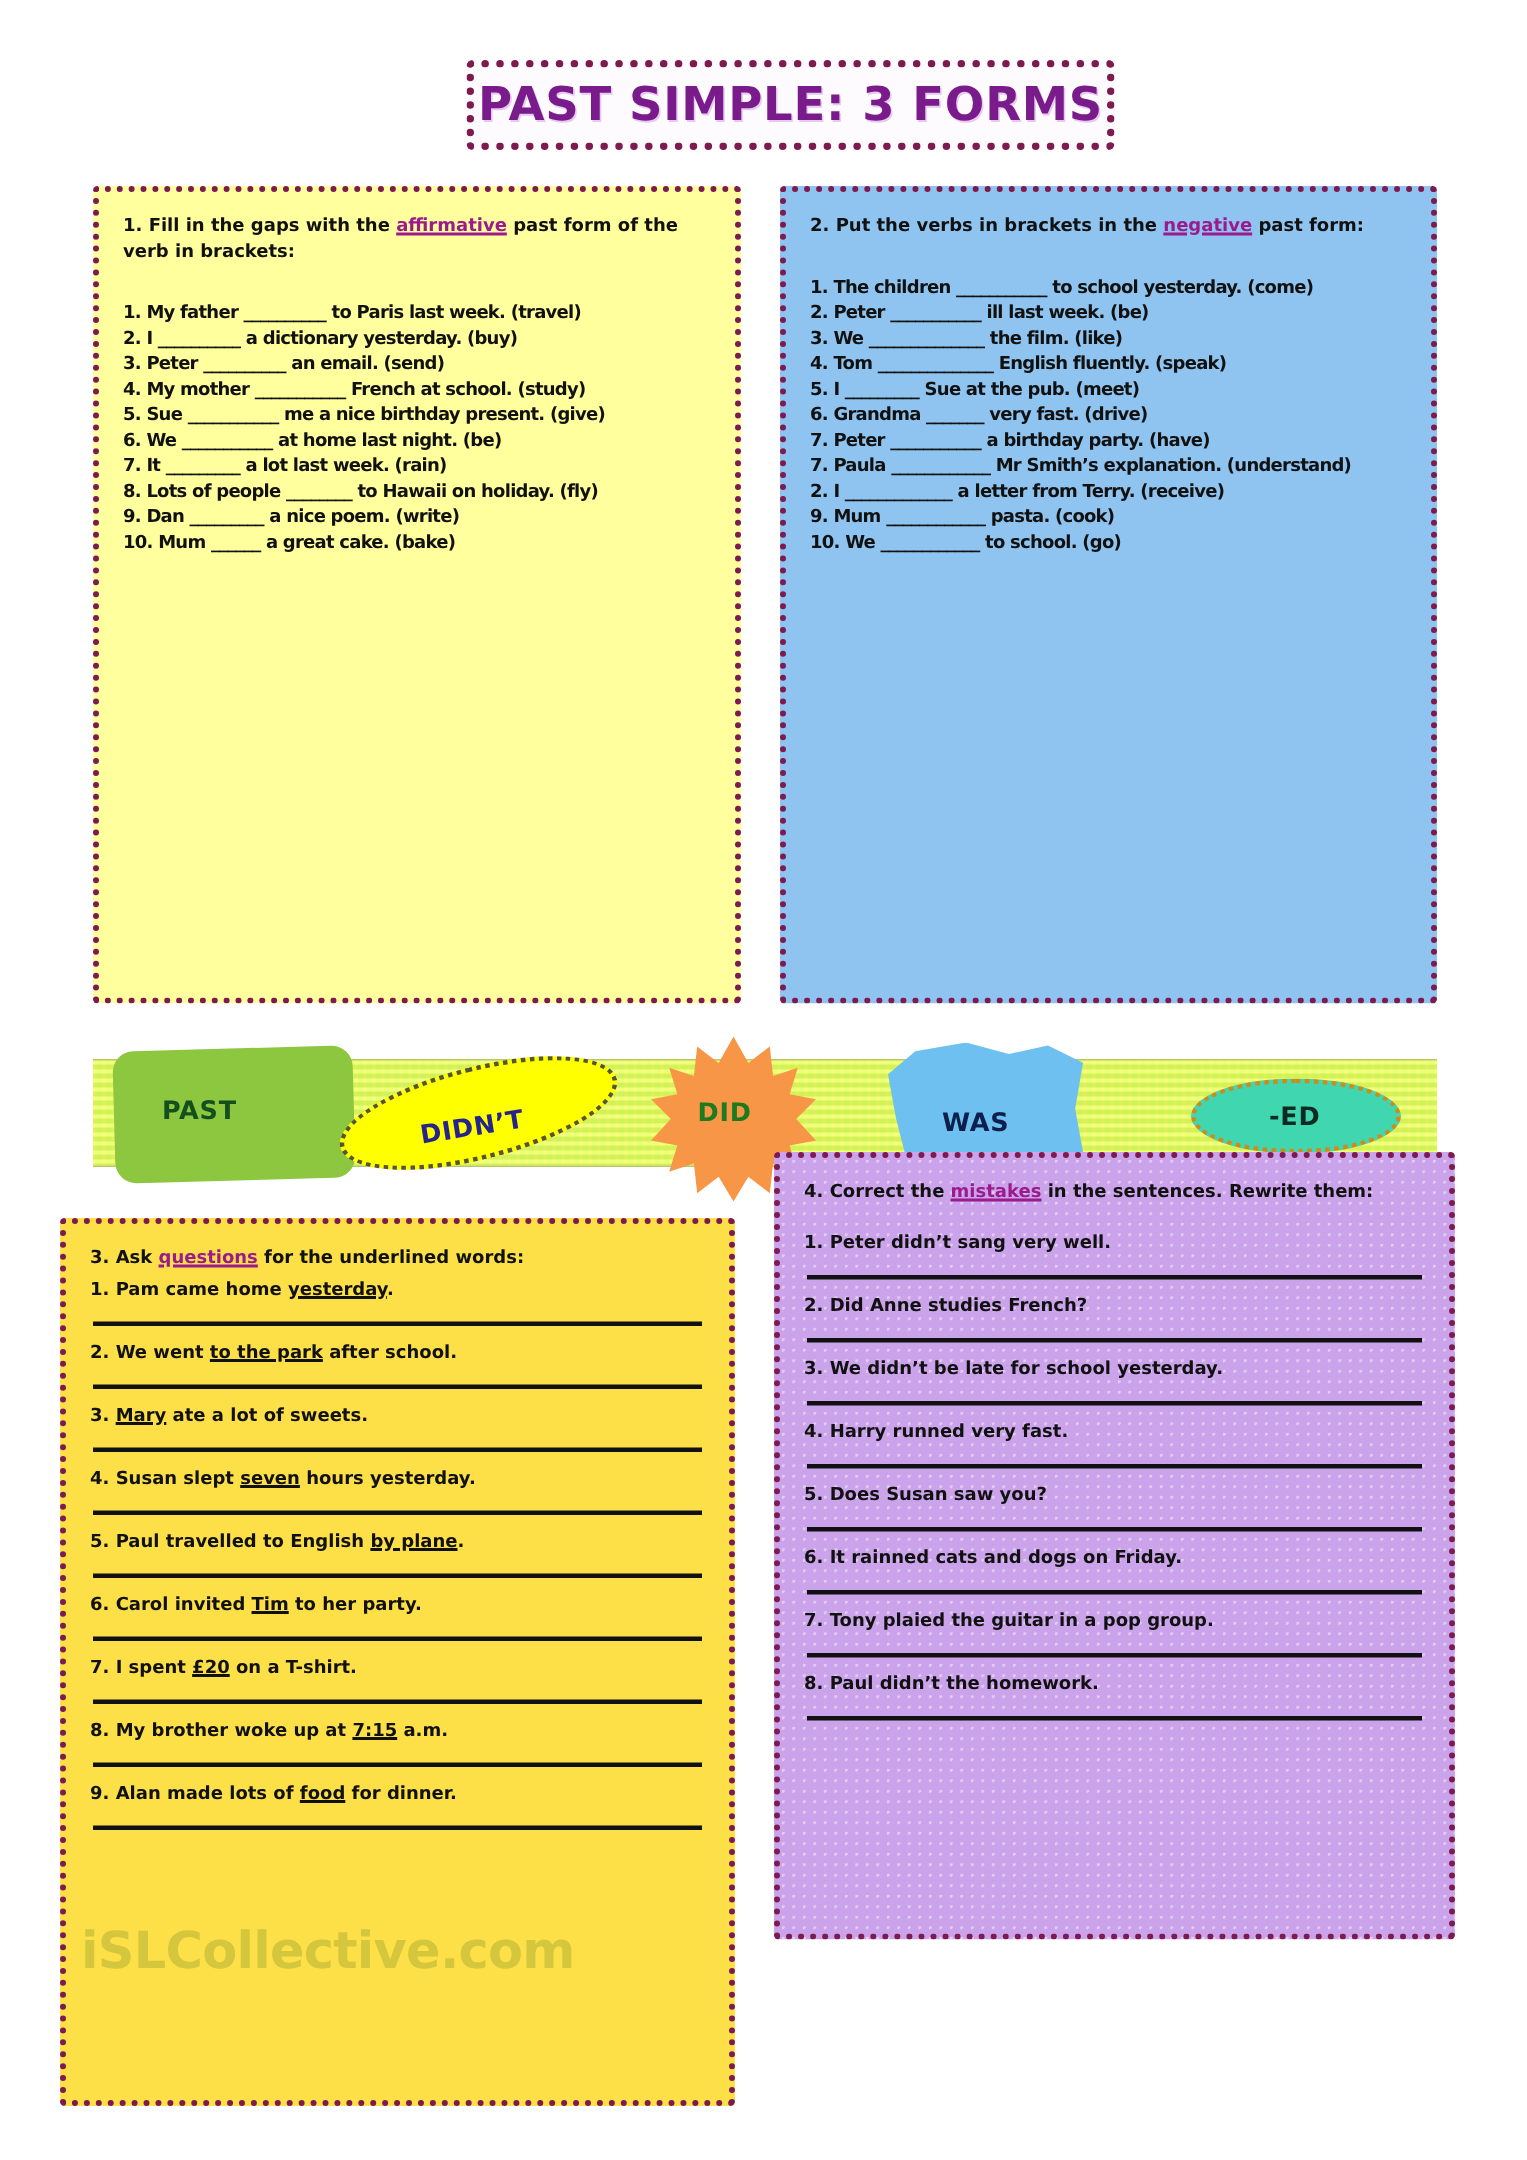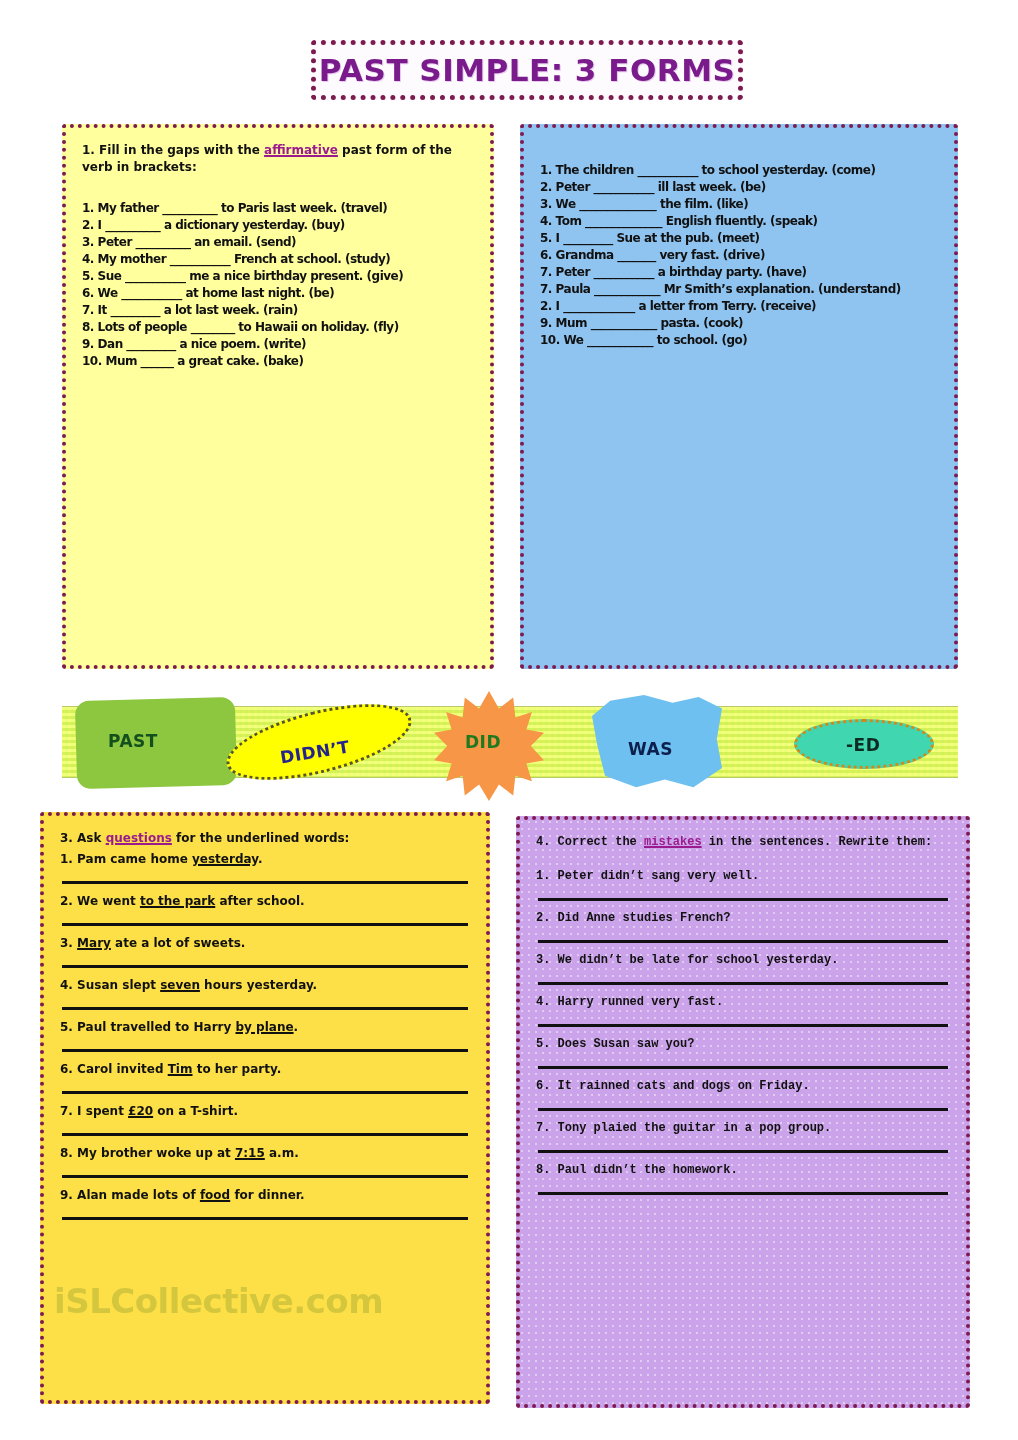--- a/index.html
+++ b/index.html
@@ -64,27 +64,26 @@
     background: #8fc4f0;
   }
   
   #box3 {
     left: 40px; top: 812px;
     width: 450px; height: 592px;
     background: #fde047;
   }
   
   #box4 {
-    left: 516px; top: 816px;
-    width: 454px; height: 592px;
+    left: 516px; top: 768px;
+    width: 454px; height: 525px;
     background: #cba3ea;
     background-image:
       radial-gradient(circle at 2px 2px, rgba(255,255,255,0.45) 1px, transparent 1px);
     background-size: 7px 7px;
-    font-family: Liberation Mono, monospace;
   }
 
   .instr { margin-bottom: 4px !important; }
   .hl {
     color: #9b1b8e;
     text-decoration: underline;
     text-decoration-thickness: 2px;
   }
   .gap { letter-spacing: -0.5px; }
   .spacer { height: 20px; }
@@ -213,20 +212,21 @@
   <p class="gap">4. My mother ___________ French at school. (study)</p>
   <p class="gap">5. Sue ___________ me a nice birthday present. (give)</p>
   <p class="gap">6. We ___________ at home last night. (be)</p>
   <p class="gap">7. It _________ a lot last week. (rain)</p>
   <p class="gap">8. Lots of people ________ to Hawaii on holiday. (fly)</p>
   <p class="gap">9. Dan _________ a nice poem. (write)</p>
   <p class="gap">10. Mum ______ a great cake. (bake)</p>
 </div>
 
 <div class="ex-box" id="box2">
+  <p class="instr"><span>2. Put the verbs in brackets in the </span><span class="hl">negative</span><span> past form:</span></p>
   <div class="spacer"></div>
   <p class="gap">1. The children ___________ to school yesterday. (come)</p>
   <p class="gap">2. Peter ___________ ill last week. (be)</p>
   <p class="gap">3. We ______________ the film. (like)</p>
   <p class="gap">4. Tom ______________ English fluently. (speak)</p>
   <p class="gap">5. I _________ Sue at the pub. (meet)</p>
   <p class="gap">6. Grandma _______ very fast. (drive)</p>
   <p class="gap">7. Peter ___________ a birthday party. (have)</p>
   <p class="gap">7. Paula ____________ Mr Smith’s explanation. (understand)</p>
   <p class="gap">2. I _____________ a letter from Terry. (receive)</p>
@@ -259,21 +259,21 @@
 
   <p><span>2. </span><span>We went </span><span class="u">to the park</span><span> after school.</span></p>
   <div class="rule"></div>
 
   <p><span>3. </span><span></span><span class="u">Mary</span><span> ate a lot of sweets.</span></p>
   <div class="rule"></div>
 
   <p><span>4. </span><span>Susan slept </span><span class="u">seven</span><span> hours yesterday.</span></p>
   <div class="rule"></div>
 
-  <p><span>5. </span><span>Paul travelled to Harry </span><span class="u">by plane</span><span>.</span></p>
+  <p><span>5. </span><span>Paul travelled to English </span><span class="u">by plane</span><span>.</span></p>
   <div class="rule"></div>
 
   <p><span>6. </span><span>Carol invited </span><span class="u">Tim</span><span> to her party.</span></p>
   <div class="rule"></div>
 
   <p><span>7. </span><span>I spent </span><span class="u">£20</span><span> on a T-shirt.</span></p>
   <div class="rule"></div>
 
   <p><span>8. </span><span>My brother woke up at </span><span class="u">7:15</span><span> a.m.</span></p>
   <div class="rule"></div>

